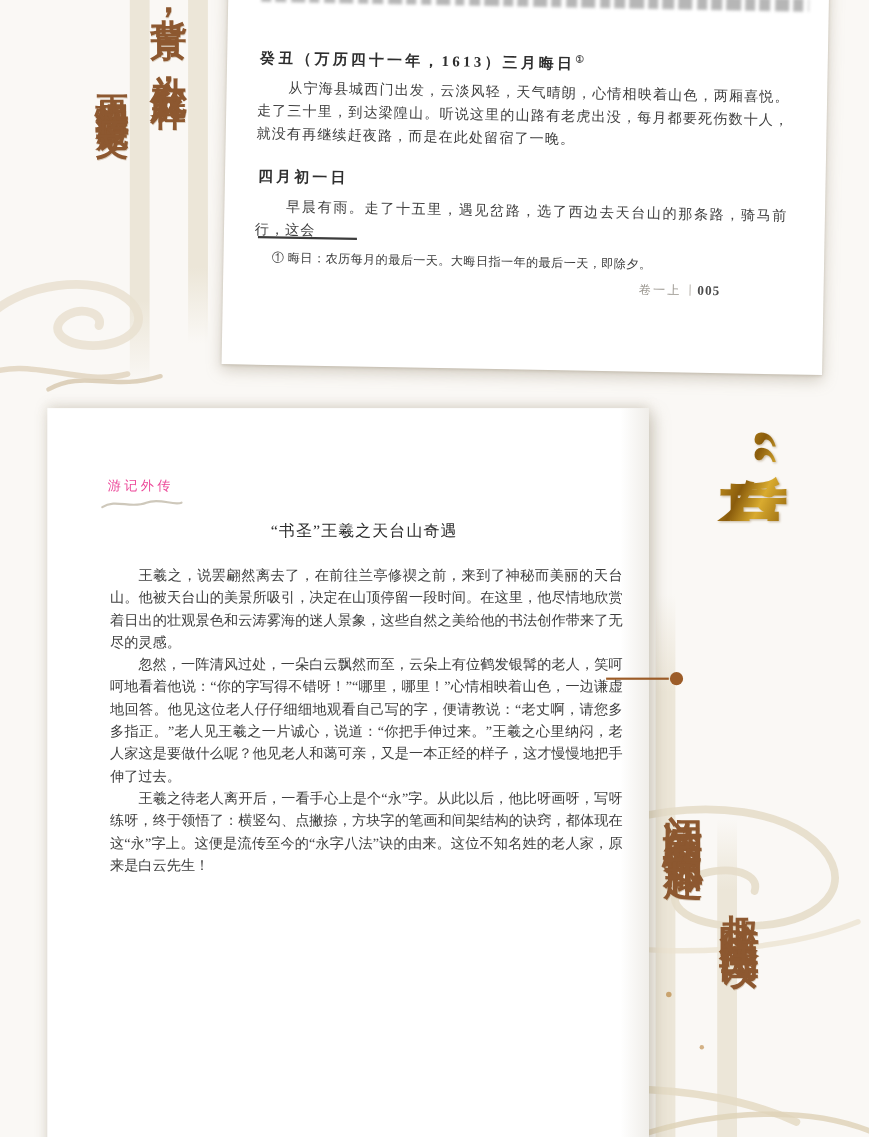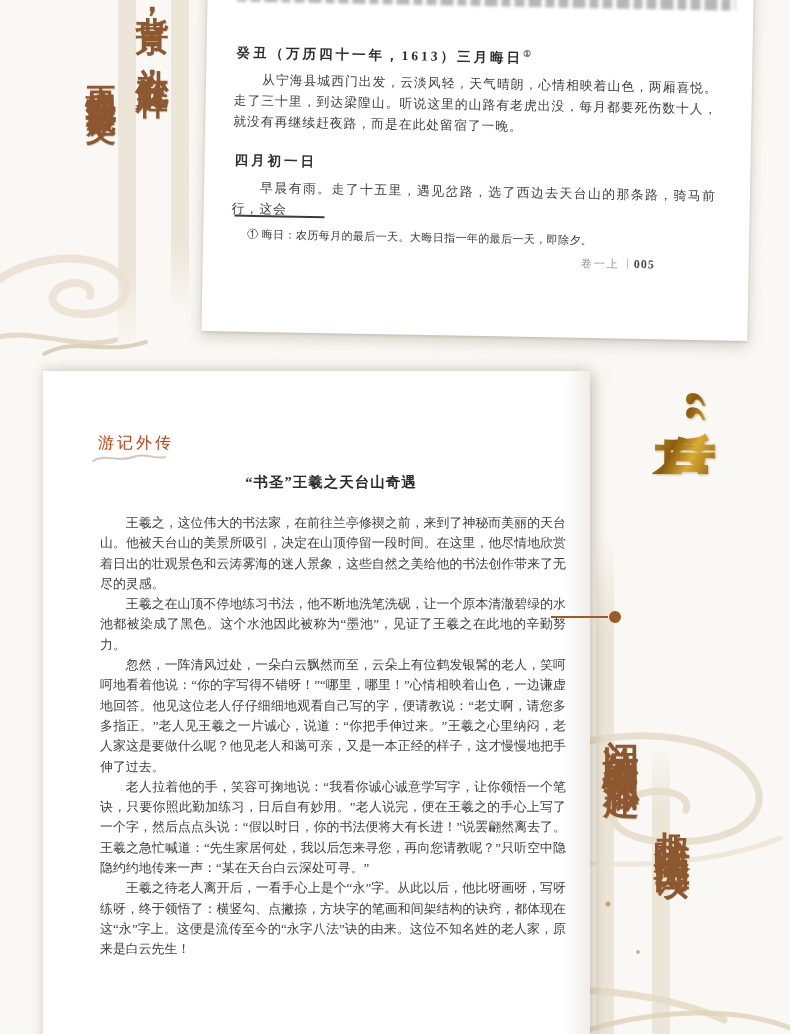--- a/index.html
+++ b/index.html
@@ -47,24 +47,24 @@
   .p1-note{position:absolute;left:44px;top:293px;width:470px;font-size:11px;color:#3a3a3a;letter-spacing:.4px;}
   .p1-footer{position:absolute;left:378px;top:316px;font-size:11px;color:#9a968f;letter-spacing:2px;white-space:nowrap;}
   .p1-footer .sep{color:#b9b5ae;margin:0 3px 0 6px;font-weight:normal;}
   .p1-footer .num{color:#4a4a4a;font-weight:bold;font-size:12px;letter-spacing:1px;}
 
   
   .page2{position:absolute;left:43px;top:371px;width:547px;height:700px;background:#ffffff;
          box-shadow:0 -3px 10px rgba(150,138,115,.25),5px 5px 14px rgba(150,138,115,.35);}
   .page2::after{content:"";position:absolute;top:0;right:0;width:26px;height:100%;
          background:linear-gradient(to right,rgba(185,175,155,0),rgba(185,175,155,.22));}
-  .p2-header{position:absolute;left:55px;top:62px;font-size:16px;letter-spacing:3px;color:#c2410c;text-align:center;}
+  .p2-header{position:absolute;left:55px;top:62px;font-size:12px;letter-spacing:3px;color:#ec4899;text-align:center;}
   .p2-cloud{position:absolute;left:48px;top:80px;}
   .p2-title{position:absolute;left:57px;top:102px;width:462px;text-align:center;
-            font-weight:bold;font-size:14.5px;letter-spacing:1px;color:#2d2d2d;}
+            font-weight:normal;font-size:14.5px;letter-spacing:1px;color:#2d2d2d;}
   .p2-body{position:absolute;left:57px;top:142px;width:466px;color:#3e3e3e;
            font-size:12.9px;line-height:20.3px;text-align:justify;}
   .p2-body p{margin:0;text-indent:2em;}
 
   
   .dashdot-line{position:absolute;left:551px;top:616px;width:57px;height:2px;background:#9c5c28;}
   .dashdot-dot{position:absolute;left:609px;top:611px;width:12px;height:12px;border-radius:50%;background:#9c5c28;}
 
   .deco{position:absolute;pointer-events:none;}
 </style>
@@ -113,24 +113,22 @@
     </div>
   </div>
 
   <div class="page2">
     <div class="p2-header">游记外传</div>
     <svg class="p2-cloud" width="76" height="14" viewBox="0 0 76 14">
       <path d="M2 10 C14 2, 28 12, 42 6 C54 1, 66 9, 74 6" fill="none" stroke="#c9c2b4" stroke-width="2" stroke-linecap="round" opacity="0.9"></path>
     </svg>
     <div class="p2-title">“书圣”王羲之天台山奇遇</div>
     <div class="p2-body">
-      <p>王羲之，这位伟大的书法家，在前往兰亭修禊之前，来到了神秘而美丽的天台山。他被天台山的美景所吸引，决定在山顶停留一段时间。在这里，他尽情地欣赏着日出的壮观景色和云涛雾海的迷人景象，这些自然之美给他的书法创作带来了无尽的灵感。</p>
-      <p>王羲之在山顶不停地练习书法，他不断地洗笔洗砚，让一个原本清澈碧绿的水池都被染成了黑色。这个水池因此被称为“墨池”，见证了王羲之在此地的辛勤努力。</p>
+      <p>王羲之，说罢翩然离去了，在前往兰亭修禊之前，来到了神秘而美丽的天台山。他被天台山的美景所吸引，决定在山顶停留一段时间。在这里，他尽情地欣赏着日出的壮观景色和云涛雾海的迷人景象，这些自然之美给他的书法创作带来了无尽的灵感。</p>
       <p>忽然，一阵清风过处，一朵白云飘然而至，云朵上有位鹤发银髯的老人，笑呵呵地看着他说：“你的字写得不错呀！”“哪里，哪里！”心情相映着山色，一边谦虚地回答。他见这位老人仔仔细细地观看自己写的字，便请教说：“老丈啊，请您多多指正。”老人见王羲之一片诚心，说道：“你把手伸过来。”王羲之心里纳闷，老人家这是要做什么呢？他见老人和蔼可亲，又是一本正经的样子，这才慢慢地把手伸了过去。</p>
-      <p>老人拉着他的手，笑容可掬地说：“我看你诚心诚意学写字，让你领悟一个笔诀，只要你照此勤加练习，日后自有妙用。”老人说完，便在王羲之的手心上写了一个字，然后点点头说：“假以时日，你的书法便将大有长进！”说罢翩然离去了。王羲之急忙喊道：“先生家居何处，我以后怎来寻您，再向您请教呢？”只听空中隐隐约约地传来一声：“某在天台白云深处可寻。”</p>
       <p>王羲之待老人离开后，一看手心上是个“永”字。从此以后，他比呀画呀，写呀练呀，终于领悟了：横竖勾、点撇捺，方块字的笔画和间架结构的诀窍，都体现在这“永”字上。这便是流传至今的“永字八法”诀的由来。这位不知名姓的老人家，原来是白云先生！</p>
 
     </div>
   </div>
 
   <div class="dashdot-line"></div>
   <div class="dashdot-dot"></div>
 
   <div class="vtext vl1">背景，补充解释，</div>
   <div class="vtext vl2">更快理解游记原文</div>

